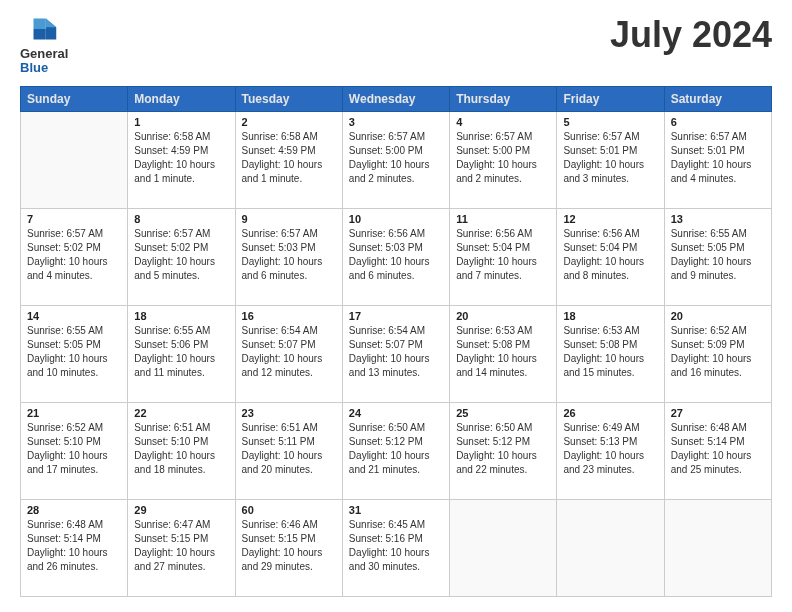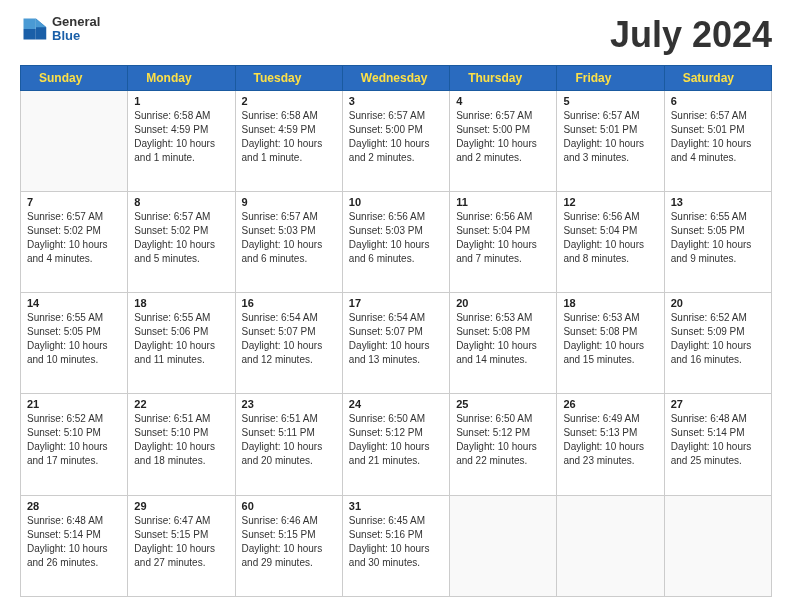--- a/index.html
+++ b/index.html
@@ -20,20 +20,21 @@
     .header {
       display: flex;
       justify-content: space-between;
       align-items: flex-start;
       margin-bottom: 10px;
     }
     .logo {
       display: flex;
       align-items: center;
       gap: 4px;
+      flex-direction: column;
     }
     .logo-text {
       display: flex;
       flex-direction: column;
       font-size: 13px;
       font-weight: bold;
       line-height: 1.1;
     }
     .logo-general { color: #333; }
     .logo-blue { color: #1a5fa8; }
@@ -56,23 +57,23 @@
     }
     .calendar {
       flex: 1;
       border: 1px solid #ccc;
       border-collapse: collapse;
       width: 100%;
       table-layout: fixed;
     }
     .calendar th {
       background-color: #2a6bbf;
-      color: #fde047;
+      color: #e5e5e5;
       text-align: left;
-      padding: 5px 18px;
+      padding: 5px 6px;
       font-size: 12px;
       border: 1px solid #1a5aa0;
     }
     .calendar td {
       vertical-align: top;
       padding: 4px 6px;
       border: 1px solid #ccc;
       font-size: 10px;
       color: #333;
       background: #fff;

